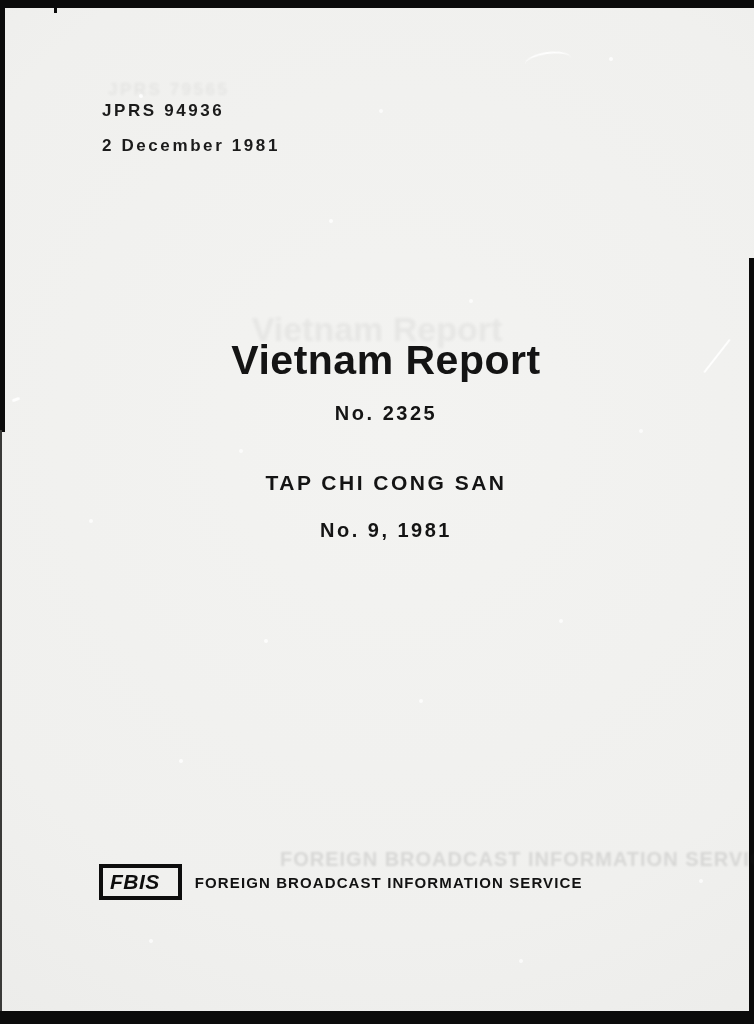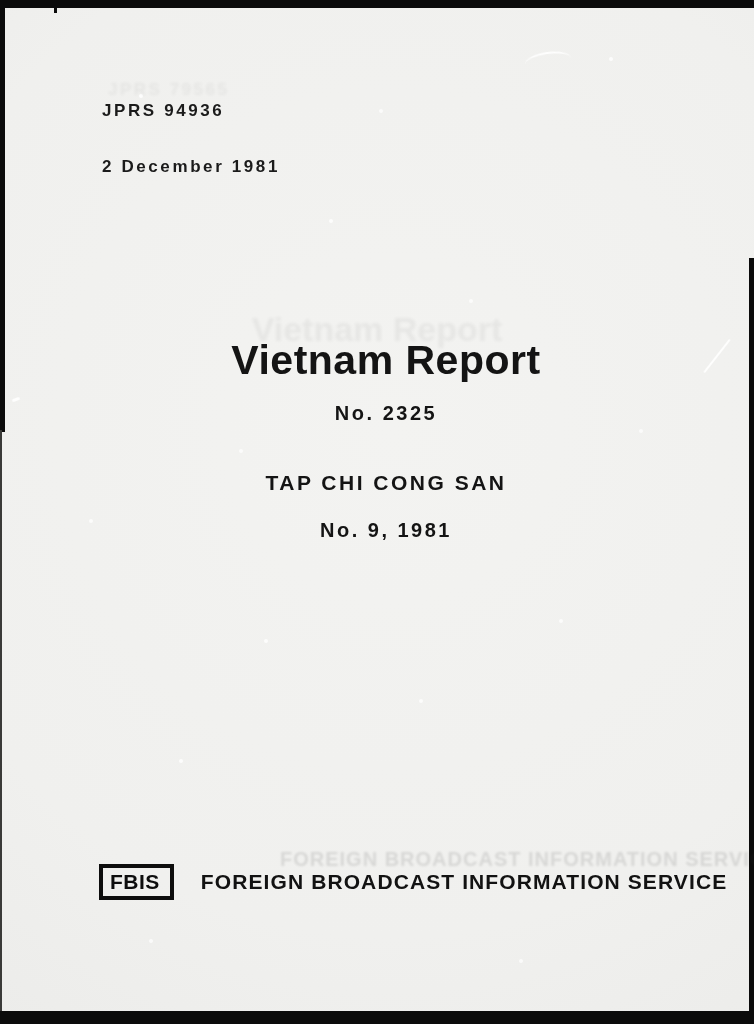--- a/index.html
+++ b/index.html
@@ -70,21 +70,21 @@
   .ghost-title  { top: 310px; left: 0; width: 100%; text-align: center; font-size: 34px; opacity: .06; }
   .ghost-footer { top: 848px; left: 280px; font-size: 20px; letter-spacing: 1px; opacity: .13; filter: blur(1px); }
 
   
   .report-id, .report-date {
     position: absolute; left: 102px;
     font-size: 17px; font-weight: 700; letter-spacing: 2.6px;
     color: #1b1b1b; white-space: nowrap;
   }
   .report-id   { top: 101px; }
-  .report-date { top: 157px; }
+  .report-date { top: 136px; }
 
   .centered {
     position: absolute; left: 0; width: 100%;
     text-align: center; white-space: nowrap;
     transform: translateX(9px);
     color: #141414;
   }
   .doc-title {
     top: 337px; font-size: 41px; font-weight: 700; letter-spacing: .5px;
   }
@@ -98,27 +98,27 @@
     top: 519px; font-size: 20px; font-weight: 700; letter-spacing: 2.5px;
   }
 
   
   .footer {
     position: absolute; top: 864px; left: 99px;
     display: flex; align-items: center;
   }
   .fbis-box {
     border: 4px solid #0d0d0d;
-    padding: 1px 10px 2px 7px;
+    padding: 1px 18px 2px 7px;
     font-size: 21px; font-weight: 700; letter-spacing: .5px;
-    color: #0d0d0d; line-height: 1.2;
+    color: #0d0d0d; line-height: 1.2; font-style: italic;
   }
   .footer-org {
-    margin-left: 27px;
-    font-size: 21px; font-weight: 700; letter-spacing: 1.1px;
+    margin-left: 13px;
+    font-size: 15px; font-weight: 700; letter-spacing: 1.1px;
     color: #121212; white-space: nowrap;
   }
 </style>
 </head>
 <body>
 
 <div class="scan">
 
   <div class="edge edge-top"></div>
   <div class="edge edge-left"></div>

